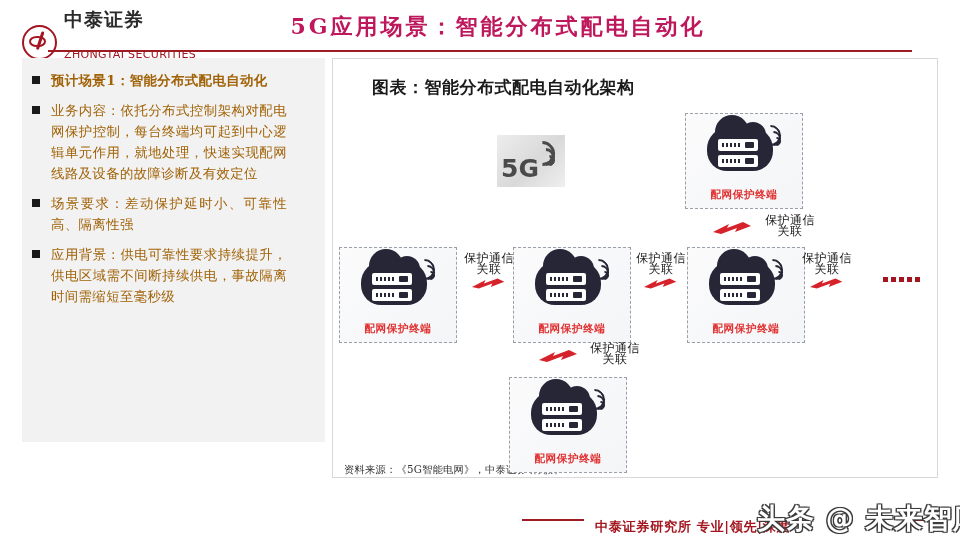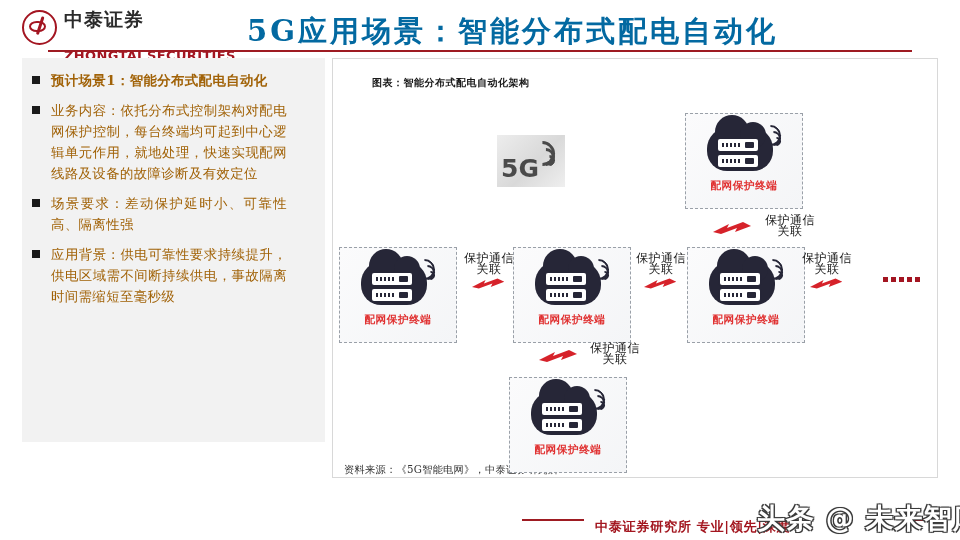--- a/index.html
+++ b/index.html
@@ -4,53 +4,53 @@
 <style>
   html,body{margin:0;padding:0;}
   body{
     width:960px;height:540px;overflow:hidden;background:#ffffff;
     font-family:"DejaVu Sans","Liberation Sans",sans-serif;
     position:relative;
   }
   .slide{position:absolute;inset:0;}
 
   
-  .logo{position:absolute;left:22px;top:10px;display:flex;align-items:flex-start;gap:7px;}
+  .logo{position:absolute;left:22px;top:10px;display:flex;align-items:flex-end;gap:7px;}
   .logo-mark{width:31px;height:31px;border-radius:50%;border:2.6px solid #A31521;
     position:relative;flex:0 0 auto;background:#fff;}
   .logo-mark:before{content:"";position:absolute;left:50%;top:4px;width:2.6px;height:19px;
     background:#A31521;transform:translateX(-50%) rotate(18deg);border-radius:2px;}
   .logo-mark:after{content:"";position:absolute;left:5px;top:9px;width:17px;height:11px;
     border:2.4px solid #A31521;border-radius:50%/55%;box-sizing:border-box;}
   .logo-text{display:flex;flex-direction:column;line-height:1;}
   .logo-cn{font-size:19px;font-weight:bold;color:#2b2b2b;letter-spacing:1px;}
-  .logo-en{font-size:13px;font-weight:bold;color:#A31521;letter-spacing:.35px;margin-top:20px;}
+  .logo-en{font-size:11px;font-weight:normal;color:#A31521;letter-spacing:.35px;margin-top:20px;}
 
   .slide-title{
-    position:absolute;left:218px;top:12px;width:560px;text-align:right;
-    font-size:29px;font-weight:bold;color:#0369a1;letter-spacing:3px;
+    position:absolute;left:218px;top:12px;width:560px;text-align:center;
+    font-size:22px;font-weight:bold;color:#be185d;letter-spacing:3px;
     font-family:"DejaVu Serif","Liberation Serif",serif;white-space:nowrap;
   }
   .title-rule{position:absolute;left:48px;top:50px;width:864px;height:2.2px;background:#9E1B22;}
 
   
   .left-panel{position:absolute;left:22px;top:58px;width:303px;height:384px;background:#f2f2f2;}
   .bullets{position:absolute;left:32px;top:70px;width:290px;}
   .bullet{display:flex;margin-bottom:9px;}
   .bullet-sq{width:8px;height:8px;background:#1a1a1a;margin-top:6px;margin-right:11px;flex:0 0 auto;}
   .bullet-tx{
     font-size:13.4px;line-height:21px;color:#a16207;letter-spacing:.4px;
     font-family:"DejaVu Serif","Liberation Serif",serif;width:236px;text-align:justify;
   }
   .bullet.first .bullet-tx{font-weight:bold;}
 
   
   .right-panel{position:absolute;left:332px;top:58px;width:606px;height:420px;
     background:#fff;border:1px solid #d8d8d8;box-sizing:border-box;}
-  .fig-caption{position:absolute;left:344px;top:76px;font-size:10px;font-weight:bold;
+  .fig-caption{position:absolute;left:344px;top:76px;font-size:17px;font-weight:bold;
     color:#1a1a1a;letter-spacing:.5px;font-family:"DejaVu Serif","Liberation Serif",serif;padding-left:28px;}
   .fig-source{position:absolute;left:344px;top:463px;font-size:10.2px;color:#333;
     letter-spacing:.3px;font-family:"DejaVu Serif","Liberation Serif",serif;}
 
   
   .diagram{position:absolute;left:333px;top:95px;width:604px;height:360px;}
 
   .node{position:absolute;width:118px;height:96px;box-sizing:border-box;
     border:1.3px dashed #9aa0a8;display:flex;flex-direction:column;align-items:center;
     justify-content:flex-start;background:linear-gradient(135deg,#fbfbfc,#f4f5f7);}
@@ -68,21 +68,21 @@
   .rack .dots{position:absolute;left:4px;top:4px;display:flex;gap:1.6px;}
   .rack .dots i{width:2.4px;height:3.6px;background:#262637;display:block;}
   .rack .led{position:absolute;right:4px;top:3px;width:9px;height:6px;background:#262637;border-radius:1px;}
   .wifi{position:absolute;right:0px;top:4px;width:22px;height:26px;}
   .wifi span{position:absolute;right:2px;border:2.6px solid #262637;border-left-color:transparent;
     border-bottom-color:transparent;border-radius:50%;transform:rotate(45deg);}
   .wifi .a1{bottom:1px;width:5px;height:5px;}
   .wifi .a2{bottom:1px;width:11px;height:11px;}
   .wifi .a3{bottom:1px;width:17px;height:17px;}
   .node-label{font-size:10.6px;font-weight:bold;color:#E03030;letter-spacing:.6px;
-    margin-top:0;font-family:"DejaVu Serif","Liberation Serif",serif;white-space:nowrap;}
+    margin-top:9px;font-family:"DejaVu Serif","Liberation Serif",serif;white-space:nowrap;}
 
   .link{position:absolute;width:64px;text-align:center;}
   .link-text{font-size:12px;font-weight:normal;color:#1a1a1a;line-height:11px;letter-spacing:.4px;
     font-family:"DejaVu Serif","Liberation Serif",serif;}
   .bolt{width:34px;height:13px;margin:1px auto 0;}
 
   .ellipsis{position:absolute;display:flex;gap:3.4px;}
   .ellipsis i{width:4.6px;height:4.6px;background:#A31521;display:block;}
 
   .fiveg{position:absolute;left:164px;top:40px;width:68px;height:52px;

